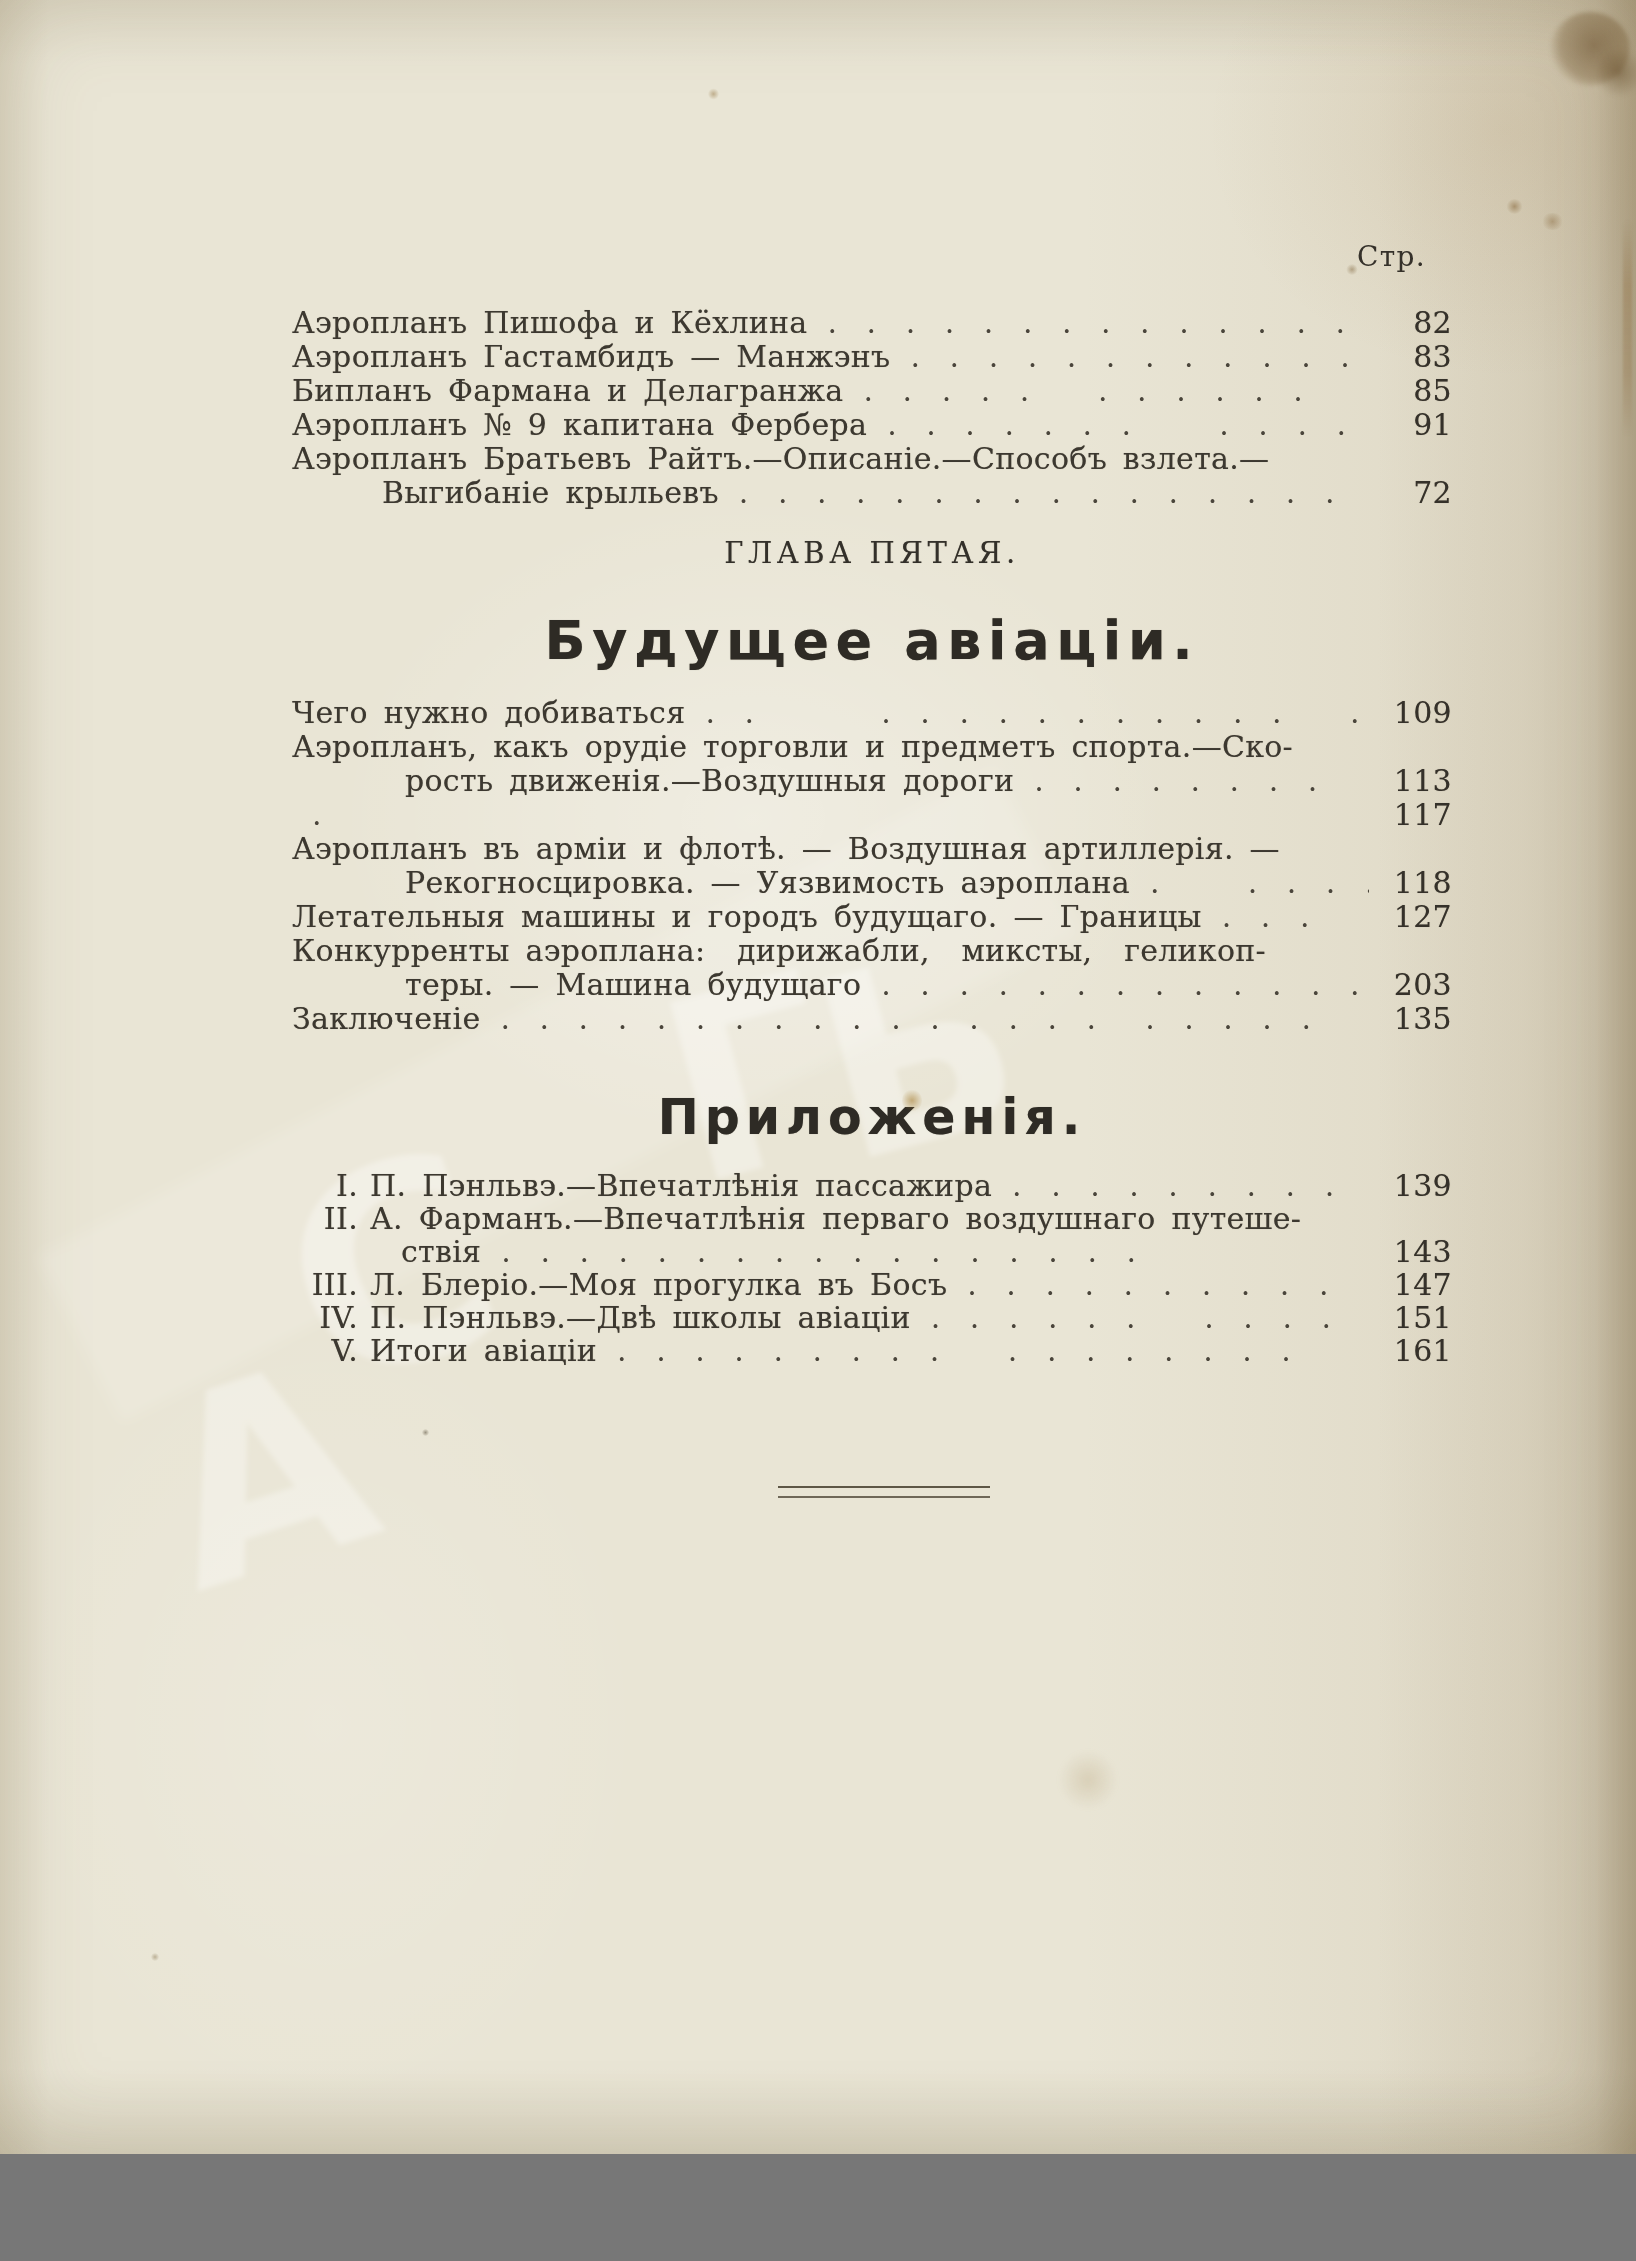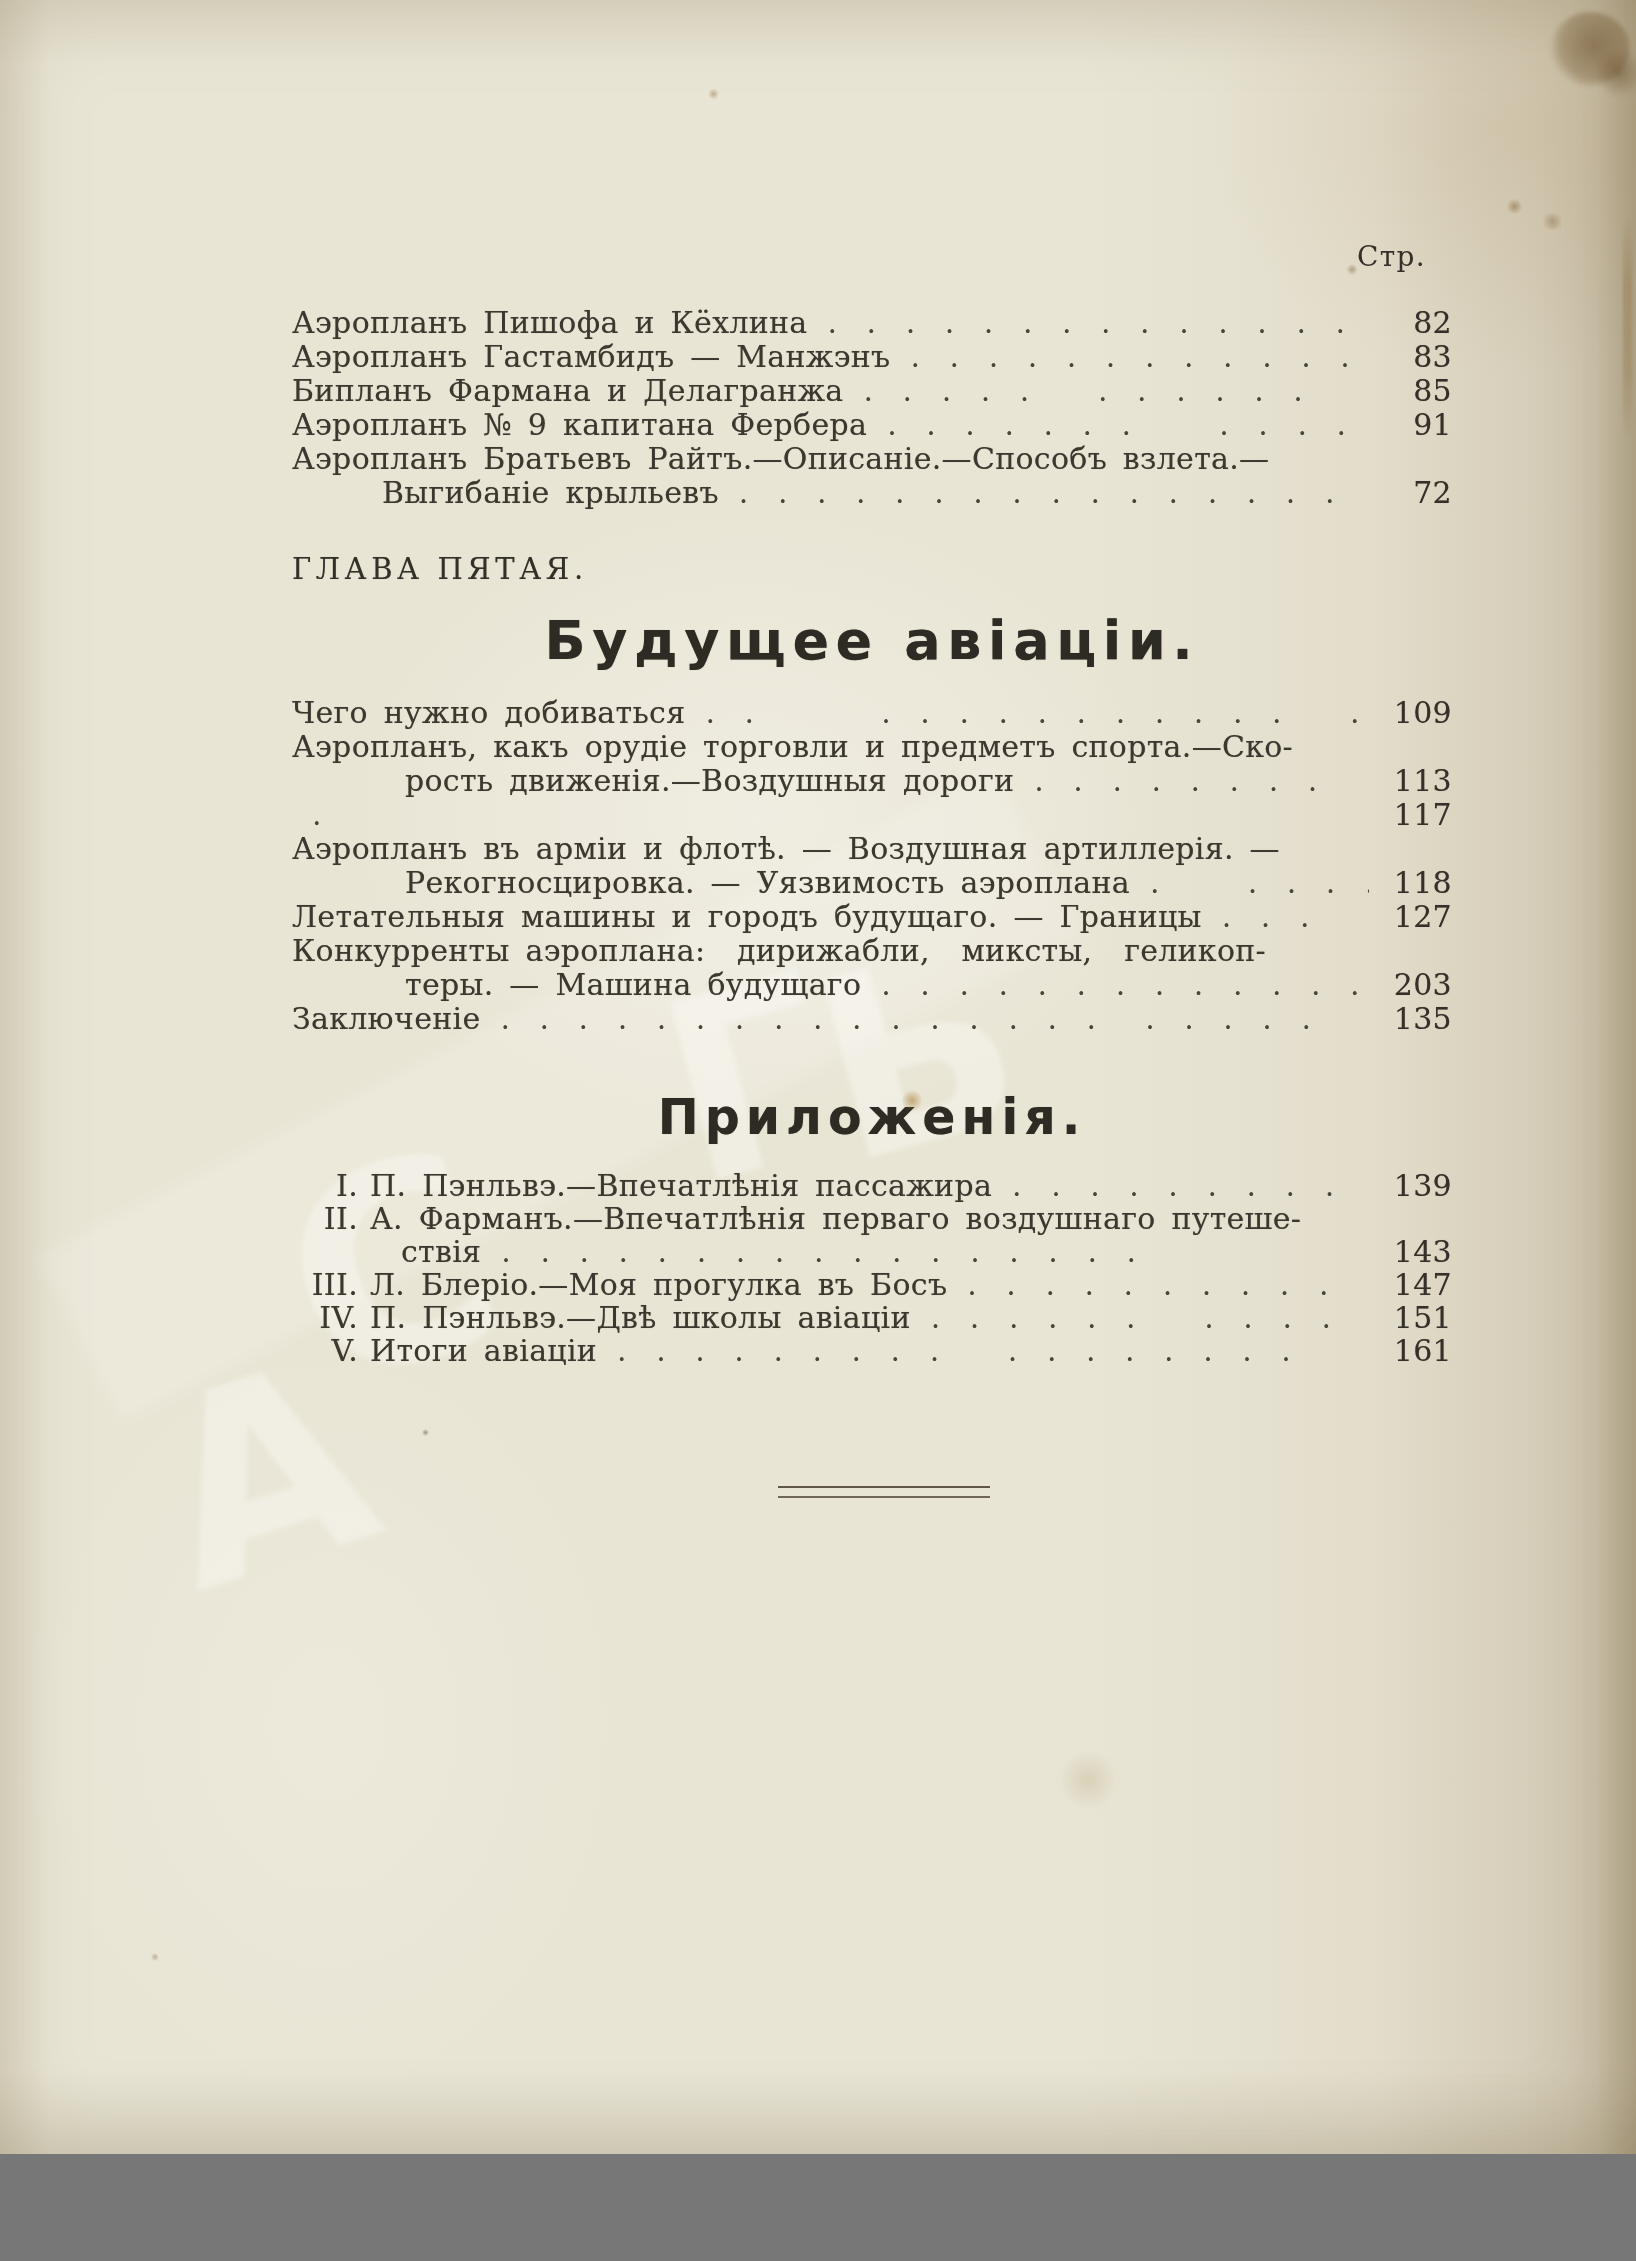--- a/index.html
+++ b/index.html
@@ -41,22 +41,22 @@
   .row .spacer{flex:1 1 0;}
   .row .num{flex:0 0 83px;text-align:right;color:#35312a;
             text-shadow:0 0 0.7px rgba(66,58,40,0.45);}
   .row.cont1 .t{padding-left:90px;}
   .row.cont2 .t{padding-left:113px;text-align:right;}
   .row.cont3 .t{padding-left:109px;}
   .roman{flex:0 0 66px;text-align:right;margin-right:12px;white-space:pre;
          text-shadow:0 0 0.7px rgba(66,58,40,0.45);}
   
   .kicker{
-    position:absolute;left:292px;width:1160px;top:552px;
-    text-align:left;font-size:29px;letter-spacing:4.6px;color:#33302a;
+    position:absolute;left:292px;width:1160px;top:536px;
+    text-align:center;font-size:29px;letter-spacing:4.6px;color:#33302a;
     text-shadow:0 0 0.7px rgba(66,58,40,0.45);
   }
   .big-title{
     position:absolute;left:292px;width:1160px;top:609px;
     text-align:center;
     font-family:"DejaVu Sans","Liberation Sans",sans-serif;
     font-weight:bold;font-size:54px;letter-spacing:6.6px;color:#2e2b25;
     text-shadow:0 0 0.7px rgba(60,52,36,0.5);
   }
   .appendix-title{

